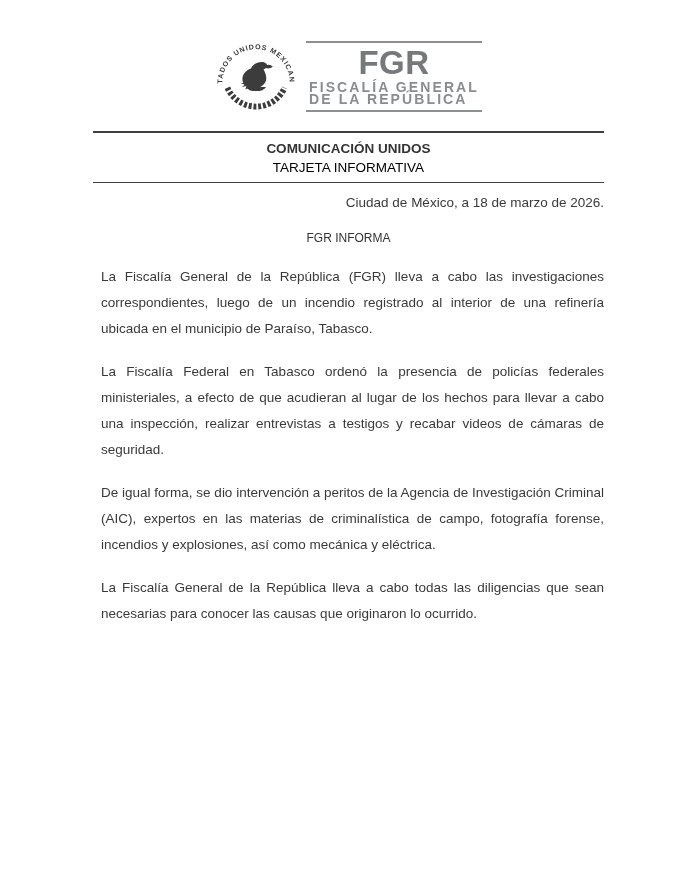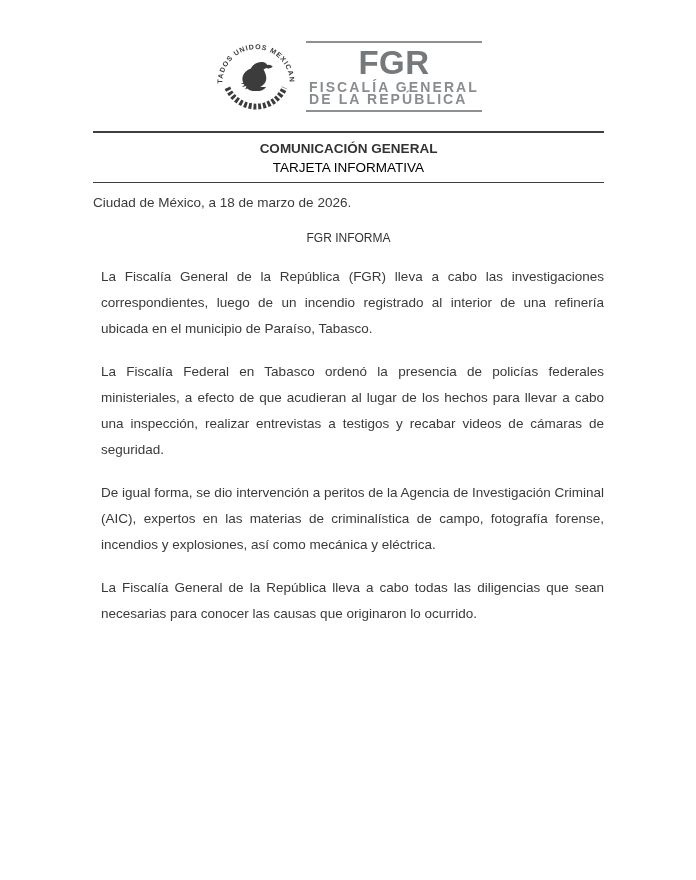--- a/index.html
+++ b/index.html
@@ -78,20 +78,21 @@
   }
   .title-sub {
     font-size: 13.5px;
     line-height: 19px;
     font-weight: normal;
     color: #000000;
   }
   
   .dateline {
     margin-top: 11px;
+    text-align: right;
     font-size: 13.5px;
     line-height: 18px;
     color: #3a3a3a;
   }
   .heading {
     margin-top: 17px;
     text-align: center;
     font-size: 12px;
     line-height: 18px;
     font-weight: normal;
@@ -137,21 +138,21 @@
       <div class="fgr-sub">FISCALÍA GENERAL</div>
       <div class="fgr-sub">DE LA REPÚBLICA</div>
     </div>
   </div>
 
   <div class="content">
 
     <hr class="rule rule-top">
 
     <div class="titles">
-      <div class="title-main">COMUNICACIÓN GENERAL</div>
+      <div class="title-main">COMUNICACIÓN UNIDOS</div>
       <div class="title-sub">TARJETA INFORMATIVA</div>
     </div>
 
     <hr class="rule">
 
     <div class="dateline">Ciudad de México, a 18 de marzo de 2026.</div>
 
     <div class="heading">FGR INFORMA</div>
 
     <p class="para">La Fiscalía General de la República (FGR) lleva a cabo las investigaciones correspondientes, luego de un incendio registrado al interior de una refinería ubicada en el municipio de Paraíso, Tabasco.</p>

